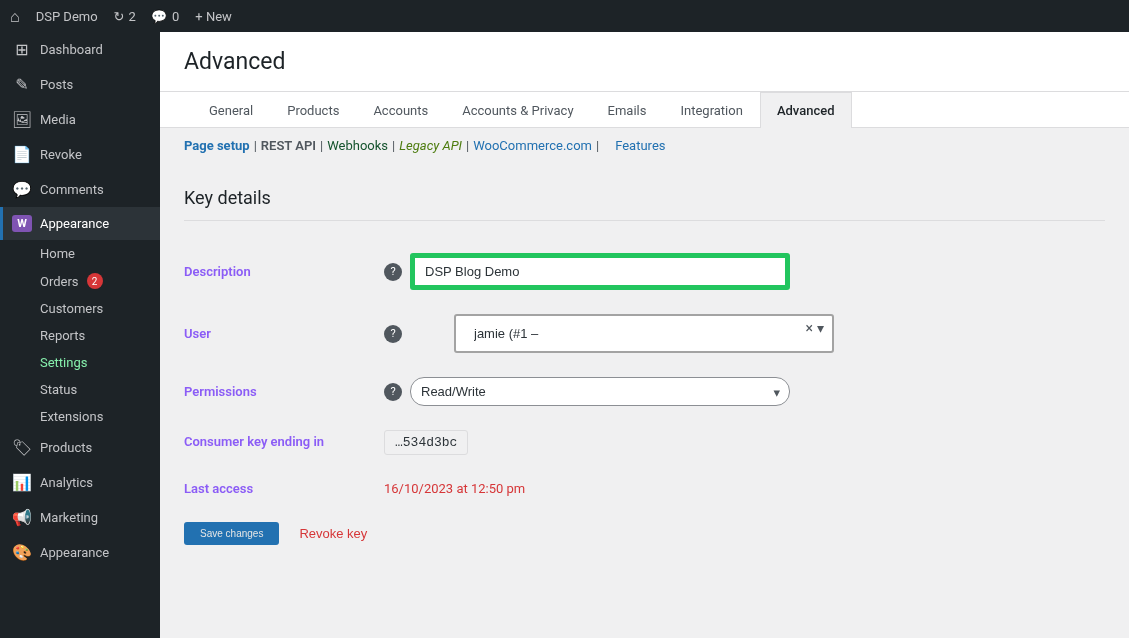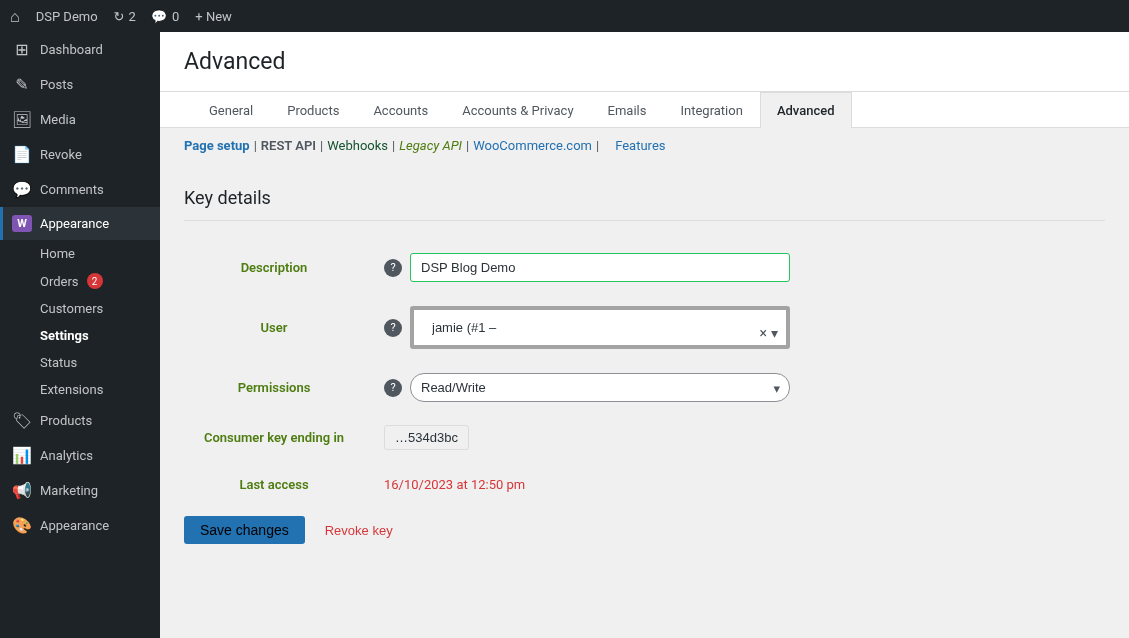--- a/index.html
+++ b/index.html
@@ -71,21 +71,21 @@
       align-items: center;
       justify-content: center;
       margin-left: 2px;
     }
     .sidebar-sub-item {
       padding: 6px 12px 6px 40px;
       color: #c3c4c7;
       cursor: pointer;
       font-size: 13px;
     }
-    .sidebar-sub-item.active { color: #ffffff; font-weight: 700; }
+    .sidebar-sub-item.active { color: #86efac; font-weight: 400; }
     .woo-item {
       background: #2c3338;
     }
 
     
     .content {
       flex: 1;
       overflow-y: auto;
       background: #f0f0f1;
     }
@@ -162,23 +162,23 @@
     }
 
     
     .form-table {
       width: 100%;
       border-collapse: separate;
       border-spacing: 0;
     }
     .form-table tr { vertical-align: top; }
     .form-table th {
-      text-align: center;
+      text-align: left;
       font-weight: 600;
-      color: #4d7c0f;
+      color: #8b5cf6;
       padding: 16px 20px 16px 0;
       width: 200px;
       vertical-align: middle;
     }
     .form-table td {
       padding: 12px 0;
       vertical-align: middle;
     }
     .field-row {
       display: flex;
@@ -195,21 +195,21 @@
       align-items: center;
       justify-content: center;
       font-size: 11px;
       cursor: pointer;
       flex-shrink: 0;
     }
 
     input[type="text"] {
       width: 380px;
       padding: 6px 10px;
-      border: 1px solid #22c55e;
+      border: 5px solid #22c55e;
       border-radius: 3px;
       font-size: 13px;
       color: #2c3338;
       outline: none;
     }
 
     .select-wrapper {
       position: relative;
       width: 380px;
     }
@@ -230,26 +230,27 @@
       right: 10px;
       top: 50%;
       transform: translateY(-50%);
       pointer-events: none;
       color: #50575e;
     }
 
     
     .user-select-wrapper {
       width: 380px;
-      border: 4px solid #a3a3a3;
+      border: 2px solid #a3a3a3;
       border-radius: 3px;
       display: flex;
-      align-items: flex-end;
+      align-items: flex-start;
       background: #fff;
       padding: 4px 8px;
+      margin-left: 44px;
     }
     .user-select-wrapper input {
       border: none;
       flex: 1;
       font-size: 13px;
       color: #2c3338;
       outline: none;
       width: auto;
     }
     .user-select-clear {
@@ -263,39 +264,39 @@
       font-size: 14px;
       cursor: pointer;
     }
 
     
     .key-badge {
       background: #f0f0f1;
       border: 1px solid #dcdcde;
       padding: 4px 10px;
       border-radius: 3px;
-      font-family: Liberation Sans, sans-serif;
+      font-family: Liberation Mono, monospace;
       font-size: 13px;
       color: #2c3338;
     }
 
     
     .last-access-value {
       color: #d63638;
       font-size: 13px;
     }
 
     
     .btn-primary {
       background: #2271b1;
-      color: #000000;
+      color: #e5e5e5;
       border: none;
       padding: 6px 16px;
       border-radius: 3px;
-      font-size: 14px;
+      font-size: 10px;
       cursor: pointer;
       font-weight: 500;
     }
 
     .btn-link-danger {
       background: none;
       border: none;
       color: #d63638;
       cursor: pointer;
       font-size: 13px;
@@ -361,20 +362,23 @@
     </div>
     <div class="sidebar-sub-item">
       <span>Home</span>
     </div>
     <div class="sidebar-sub-item" style="display:flex;align-items:center;gap:6px;">
       <span>Orders</span>
       <span class="sidebar-badge">2</span>
     </div>
     <div class="sidebar-sub-item">
       <span>Customers</span>
+    </div>
+    <div class="sidebar-sub-item">
+      <span>Reports</span>
     </div>
     <div class="sidebar-sub-item active">
       <span>Settings</span>
     </div>
     <div class="sidebar-sub-item">
       <span>Status</span>
     </div>
     <div class="sidebar-sub-item">
       <span>Extensions</span>
     </div>

